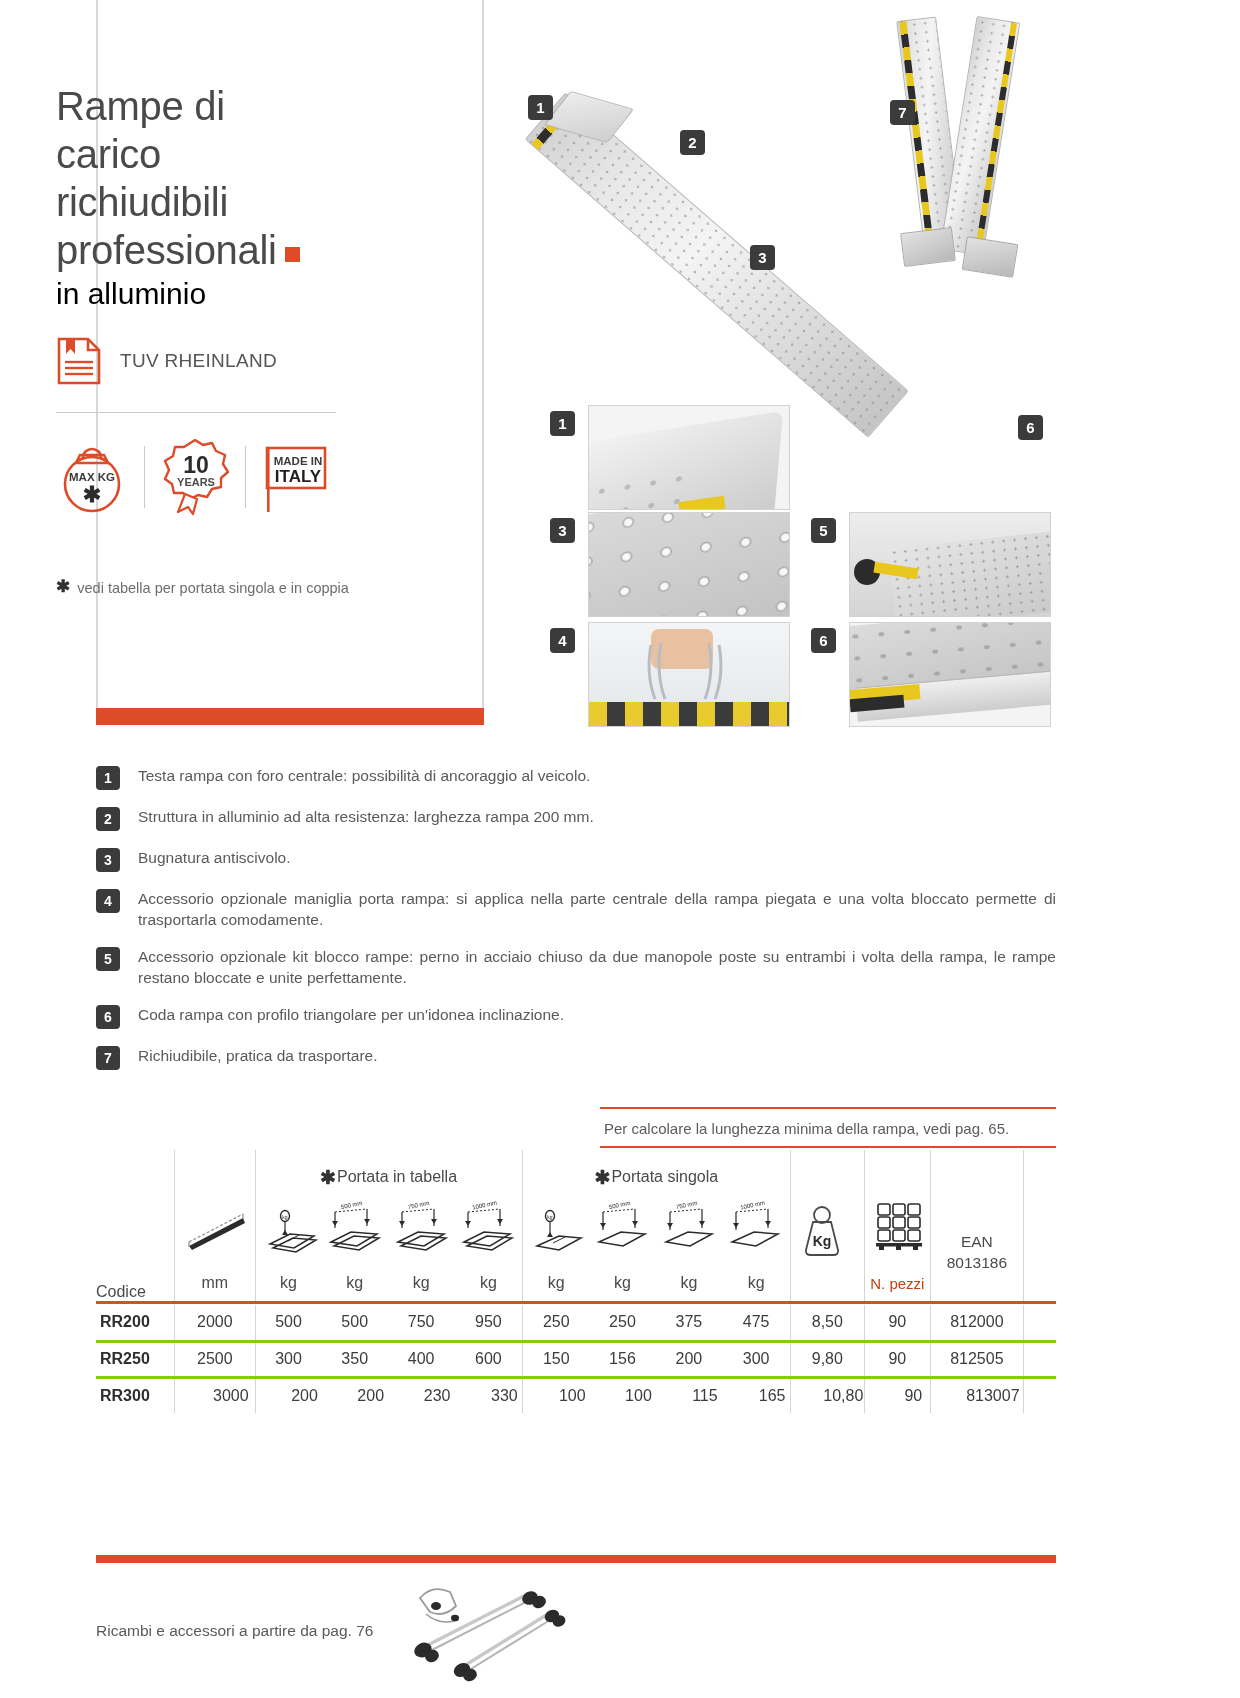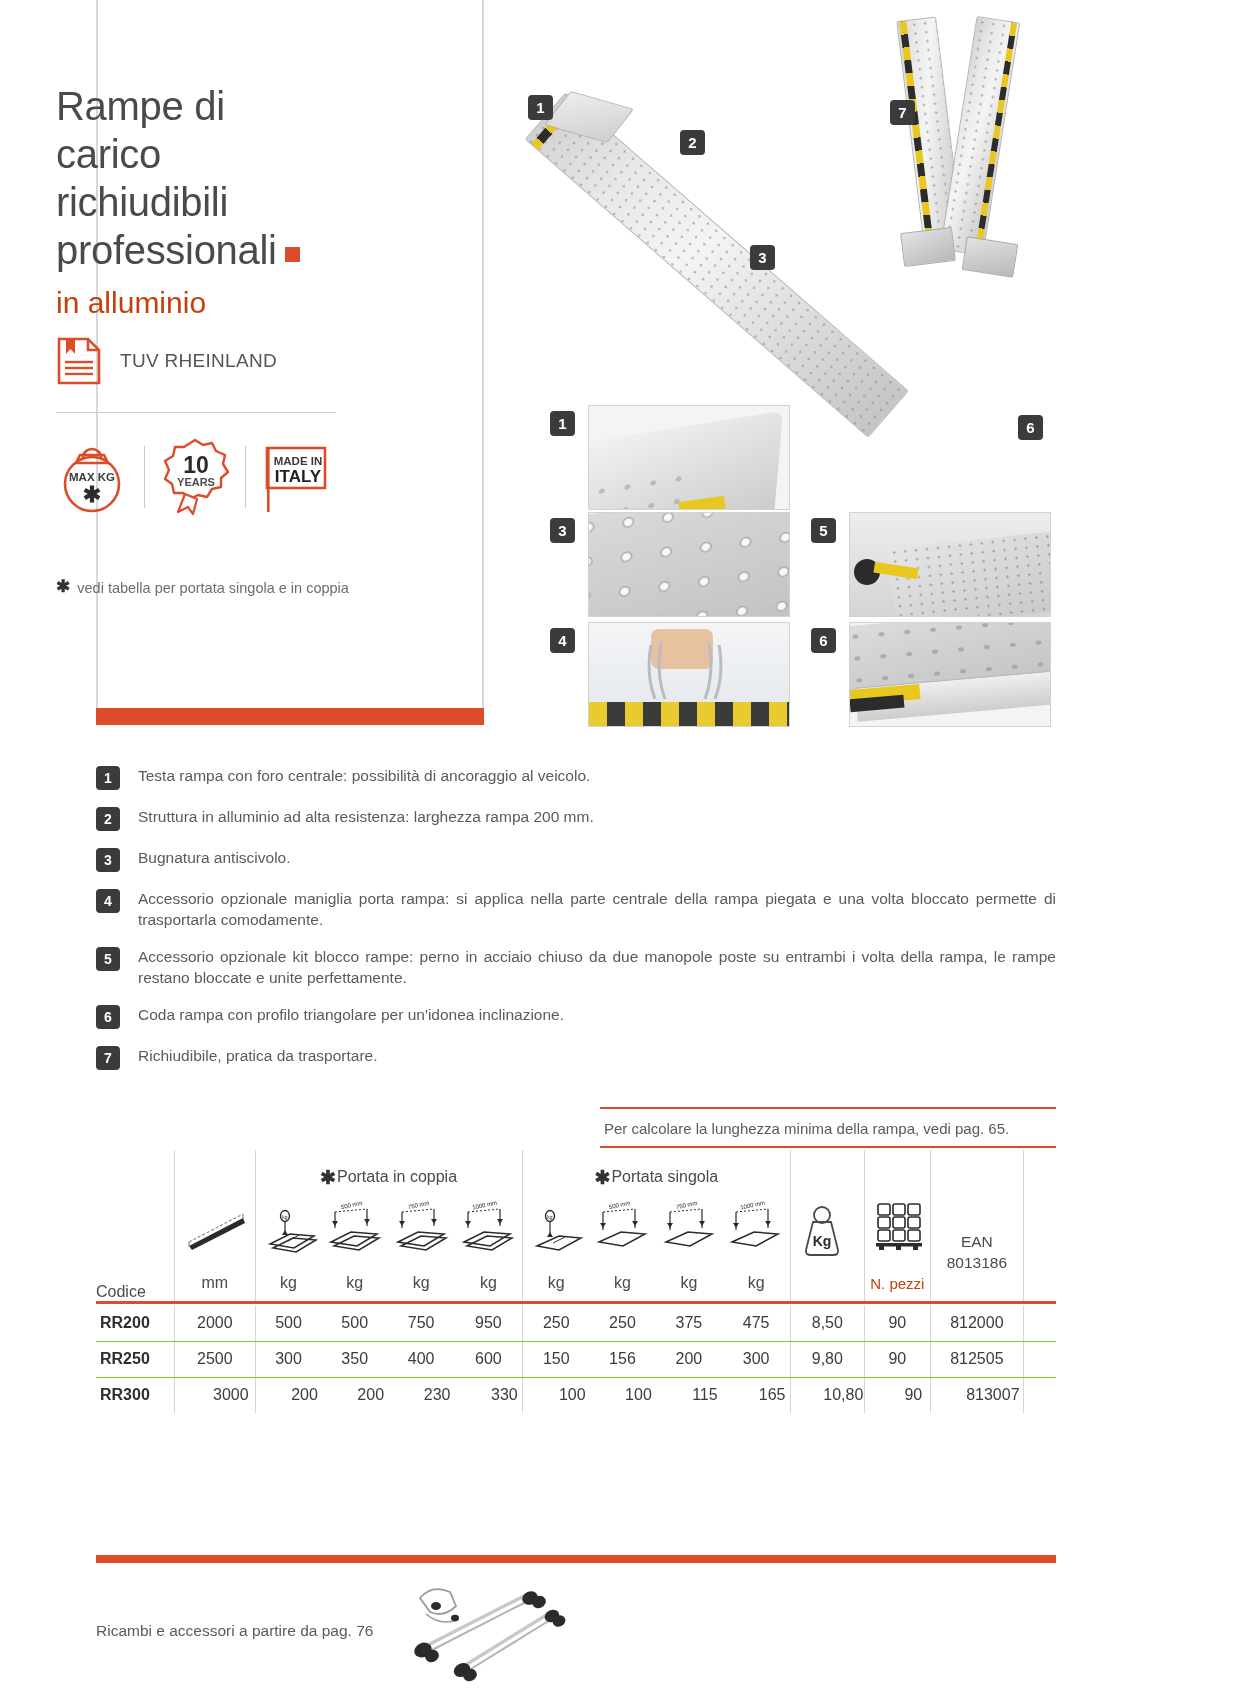--- a/index.html
+++ b/index.html
@@ -29,22 +29,22 @@
   .title-block { position: absolute; left: 56px; top: 82px; width: 300px; }
   .title-main {
     font-size: 40px; line-height: 48px; font-weight: 400; color: #4a4a4a;
     letter-spacing: -0.3px;
   }
   .title-sq {
     display: inline-block; width: 15px; height: 15px;
     background: #dd4c28; margin-left: 8px; vertical-align: 2px;
   }
   .title-sub {
-    font-size: 30px; line-height: 38px; color: #c2410c; font-weight: 400;
-    margin-top: 10px;
+    font-size: 30px; line-height: 38px; color: #000000; font-weight: 400;
+    margin-top: 1px;
   }
 
   
   .cert-row {
     position: absolute; left: 56px; top: 336px; width: 280px;
     display: flex; align-items: center; gap: 18px;
   }
   .cert-label { font-size: 19px; color: #555; letter-spacing: 0.3px; }
 
   .cert-divider {
@@ -147,21 +147,21 @@
   .ean-lbl {
     font-size: 15.5px; color: #4a4a4a; text-align: center; line-height: 21px;
     padding-bottom: 28px;
   }
   .npezzi-lbl { font-size: 15px; color: #c2410c; text-align: center; padding-bottom: 9px; }
 
   .orangeline td { border-top: 3px solid #dd4c28; height: 3px; padding: 0; }
 
   .data-row td {
     height: 36px; font-size: 16px; color: #3c3c3c; text-align: center;
-    border-bottom: 1px solid #84cc16;
+    border-bottom: 3px solid #84cc16;
   }
   .data-row:last-of-type td { border-bottom: none; padding-left: 32px; }
   .data-row td.code {
     font-weight: 700; text-align: left; padding-left: 4px; color: #2e2e2e;
   }
   .bottom-orange {
     position: absolute; left: 96px; top: 1555px; width: 960px; height: 8px;
     background: #dd4c28;
   }
 
@@ -410,21 +410,21 @@
         <svg style="position:absolute; left:10px; top:62px;" width="64" height="40" viewBox="0 0 64 40">
           <path d="M4 34 L58 6 L60 11 L7 38 Z" fill="#2b2b2b"></path>
           <path d="M4 30 L58 2" stroke="#8d8d8d" stroke-width="1.2" stroke-dasharray="3 2" fill="none"></path>
           <path d="M4 30 L4 35 M58 2 L58 7" stroke="#8d8d8d" stroke-width="1.2"></path>
         </svg>
         <div class="unit">mm</div>
       </td>
 
       <td class="colsep">
         <div class="group-title" style="left:0; width:266px;">
-          <span class="st">✱</span><span>Portata in coppia</span>
+          <span class="st">✱</span><span>Portata in tabella</span>
         </div>
         <svg style="position:absolute; left:10px; top:58px;" width="52" height="46" viewBox="0 0 52 46">
           <ellipse cx="19" cy="8" rx="4.5" ry="5.5" fill="none" stroke="#2b2b2b" stroke-width="1.4"></ellipse>
           <text x="19" y="11" text-anchor="middle" font-size="5" fill="#2b2b2b" font-family="Liberation Sans, sans-serif">kg</text>
           <line x1="19" y1="14" x2="19" y2="24" stroke="#2b2b2b" stroke-width="1.2"></line>
           <path d="M19 22 L16 27 L22 27 Z" fill="#2b2b2b"></path>
           <path d="M4 36 L24 26 L48 28 L28 40 Z" fill="none" stroke="#2b2b2b" stroke-width="1.5"></path>
           <path d="M7 40 L27 30 L50 32 L30 44 Z" fill="none" stroke="#2b2b2b" stroke-width="1.5"></path>
           <line x1="22" y1="33" x2="33" y2="27" stroke="#2b2b2b" stroke-width="1"></line>
         </svg>

